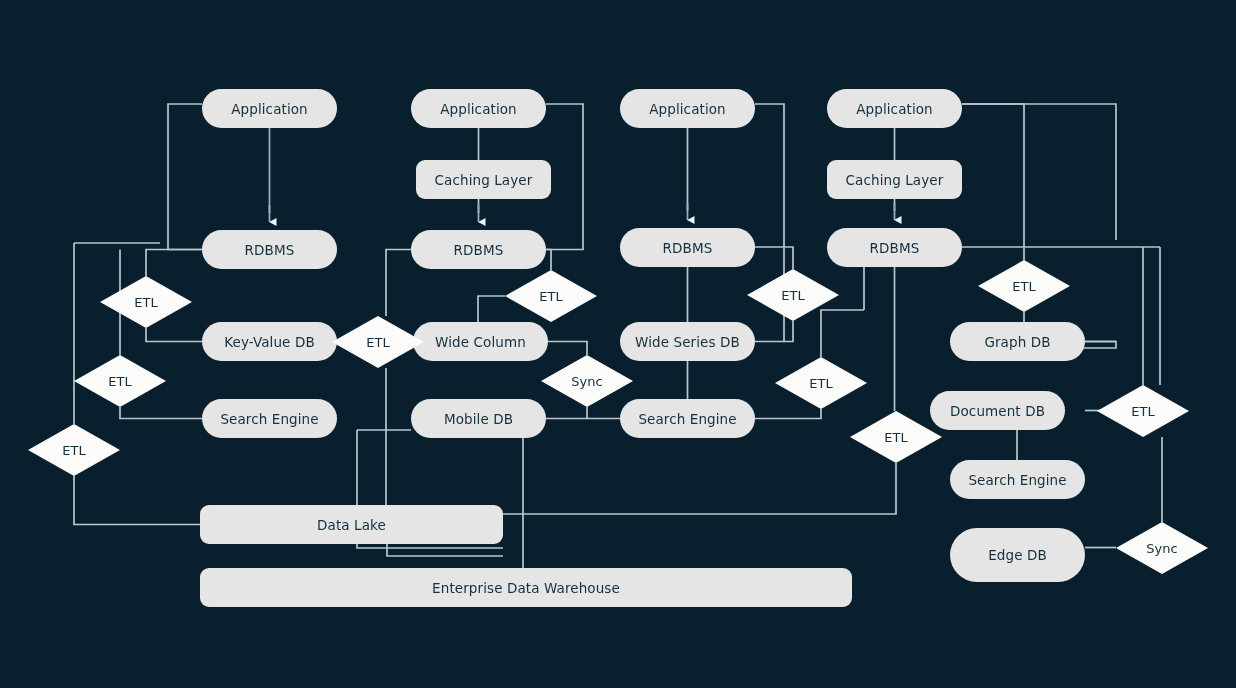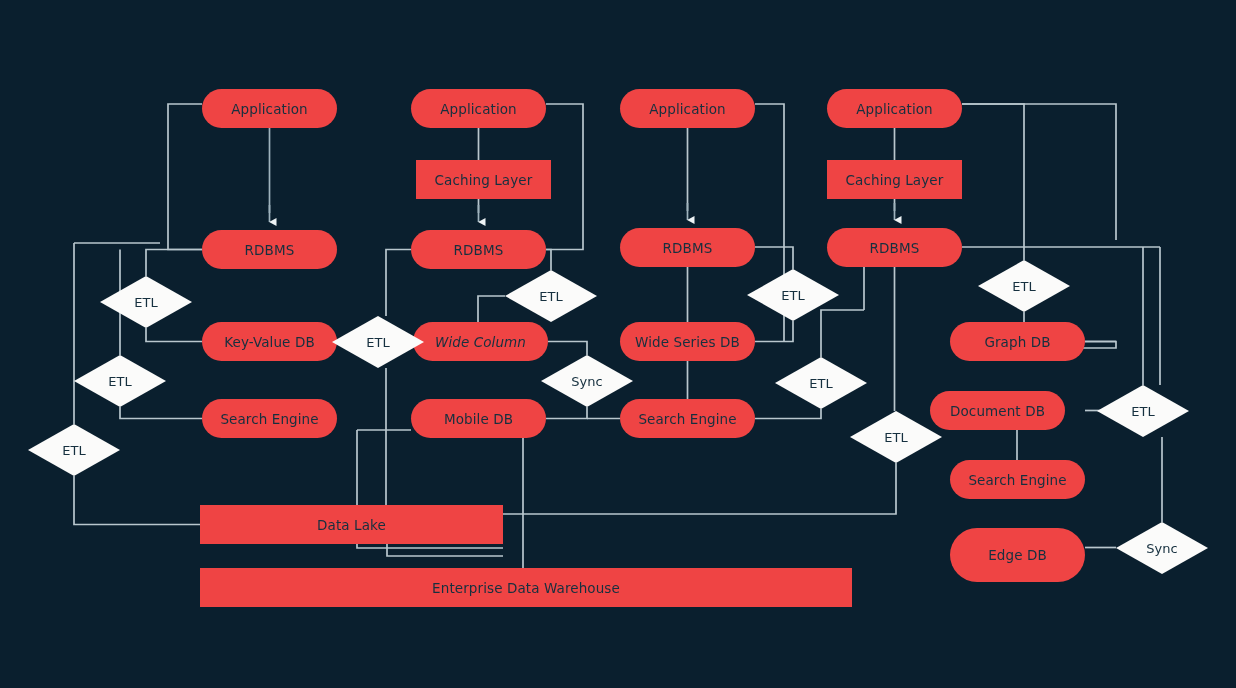--- a/index.html
+++ b/index.html
@@ -6,30 +6,30 @@
   body{
     width:1236px;height:688px;
     background:#0a1f2e;
     font-family:"DejaVu Sans","Liberation Sans",sans-serif;
     overflow:hidden;
   }
   #stage{position:relative;width:1236px;height:688px;}
   #wires{position:absolute;left:0;top:0;width:1236px;height:688px;}
   .node{
     position:absolute;
-    background:#ef4444;
+    background:#e5e5e5;
     color:#16303f;
     display:flex;align-items:center;justify-content:center;
     font-size:13.5px;
     letter-spacing:.1px;
     box-sizing:border-box;
     white-space:nowrap;
   }
   .pill{border-radius:999px;}
-  .rect{border-radius:0px;justify-content:center;}
+  .rect{border-radius:9px;justify-content:center;}
   .dia{
     position:absolute;
     display:flex;align-items:center;justify-content:center;
     color:#16303f;font-size:13px;
     background:#fbfbfa;
     clip-path:polygon(50% 0%,100% 50%,50% 100%,0% 50%);
     box-sizing:border-box;
     white-space:nowrap;
   }
   .dia span{display:block;}
@@ -156,21 +156,21 @@
     </div>
     <div class="node pill" style="left: 411px; top: 89px; width: 135px; height: 39px;">
       <span>Application</span>
     </div>
     <div class="node rect" style="left: 416px; top: 160px; width: 135px; height: 39px;">
       <span>Caching Layer</span>
     </div>
     <div class="node pill" style="left: 411px; top: 230px; width: 135px; height: 39px;">
       <span>RDBMS</span>
     </div>
-    <div class="node pill" style="left: 413px; top: 322px; width: 135px; height: 39px; font-style: italic;">
+    <div class="node pill" style="left: 413px; top: 322px; width: 135px; height: 39px;">
       <span>Wide Column</span>
     </div>
     <div class="node pill" style="left: 411px; top: 399px; width: 135px; height: 39px;">
       <span>Mobile DB</span>
     </div>
     <div class="node pill" style="left: 620px; top: 89px; width: 135px; height: 39px;">
       <span>Application</span>
     </div>
     <div class="node pill" style="left: 620px; top: 228px; width: 135px; height: 39px;">
       <span>RDBMS</span>

